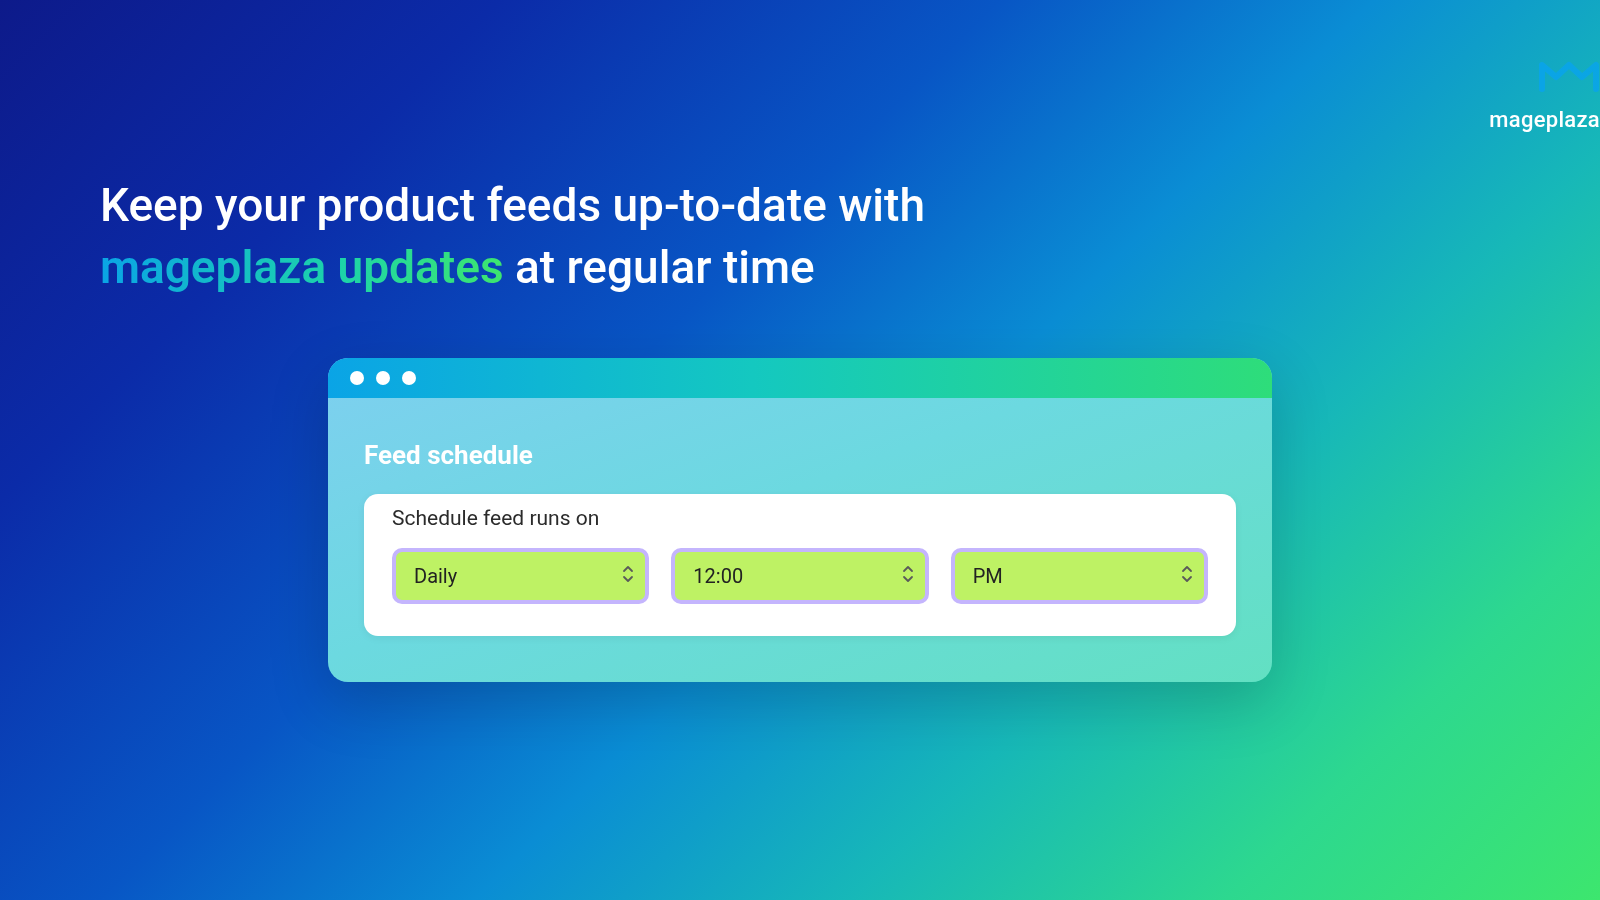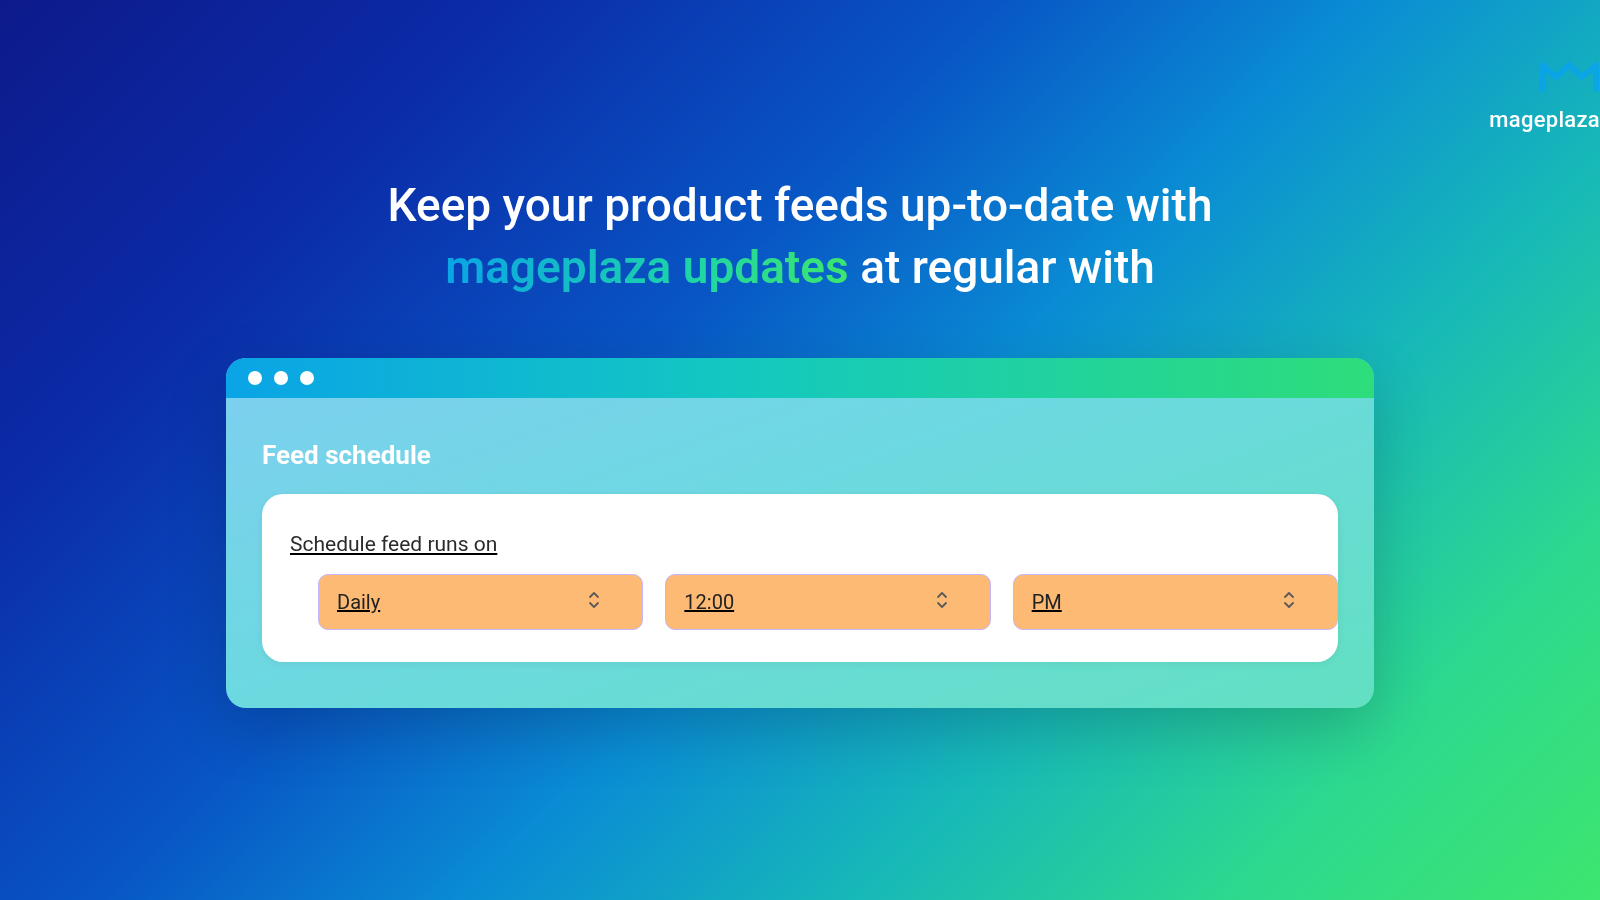--- a/index.html
+++ b/index.html
@@ -23,38 +23,37 @@
       display: inline-block;
     }
     .logo-text {
       color: #ffffff;
       font-size: 22px;
       font-weight: 500;
       margin-top: 6px;
       letter-spacing: 0.3px;
     }
     .headline {
-      text-align: center;
       margin-top: 42px;
       color: #ffffff;
       font-size: 46px;
       font-weight: 500;
       line-height: 1.35;
       padding: 0 100px;
     }
     .headline .highlight {
       background: linear-gradient(90deg, #0aa4e6 0%, #1dd4a8 60%, #3de66e 100%);
       -webkit-background-clip: text;
       background-clip: text;
       -webkit-text-fill-color: transparent;
       font-weight: 600;
     }
     .card-window {
       margin: 60px auto 0;
-      width: 1148px;
+      width: 944px;
       border-radius: 20px;
       overflow: hidden;
       box-shadow: 0 20px 60px rgba(0,0,0,0.18);
       background: linear-gradient(160deg, #7ecff0 0%, #6cd9e0 45%, #62e0c2 100%);
     }
     .titlebar {
       height: 40px;
       background: linear-gradient(90deg, #0aa4e6 0%, #14c8c0 45%, #2edd7a 100%);
       display: flex;
       align-items: center;
@@ -71,54 +70,52 @@
       padding: 42px 36px 46px;
     }
     .section-title {
       color: #ffffff;
       font-size: 26px;
       font-weight: 700;
       margin-bottom: 24px;
     }
     .form-box {
       background: #ffffff;
-      border-radius: 21px;
-      padding: 38px 28px 32px;
+      border-radius: 14px;
+      padding: 12px 28px 32px;
       box-shadow: 0 2px 8px rgba(0,0,0,0.06);
-      text-decoration: underline;
     }
     .field-label {
       color: #2b2b2b;
       font-size: 21px;
       font-weight: 400;
       margin-bottom: 18px;
     }
     .selects-row {
       display: flex;
       gap: 22px;
     }
     .select-wrap {
       flex: 1;
       position: relative;
     }
     .select-box {
       width: 100%;
       height: 56px;
-      border: 1px solid #c4b5fd;
+      border: 4px solid #c4b5fd;
       border-radius: 10px;
-      background: #fdba74;
+      background: #bef264;
       padding: 0 48px 0 18px;
       font-size: 20px;
       color: #222;
       appearance: none;
       -webkit-appearance: none;
       display: flex;
       align-items: center;
       cursor: pointer;
-      margin-left: 28px;
     }
     .stepper-icon {
       position: absolute;
       right: 14px;
       top: 50%;
       transform: translateY(-50%);
       pointer-events: none;
       color: #5a5a5a;
     }
   </style>
@@ -136,21 +133,21 @@
           <stop offset="100%" stop-color="#3de66e"></stop>
         </linearGradient>
       </defs>
     </svg>
   </div>
   <div class="logo-text">mageplaza</div>
 </div>
 
 <div class="headline">
   <span>Keep your product feeds up-to-date with</span><br>
-  <span class="highlight">mageplaza updates</span><span> at regular with</span>
+  <span class="highlight">mageplaza updates</span><span> at regular time</span>
 </div>
 
 <div class="card-window">
   <div class="titlebar">
     <div class="dot"></div>
     <div class="dot"></div>
     <div class="dot"></div>
   </div>
   <div class="card-body">
     <div class="section-title">Feed schedule</div>

